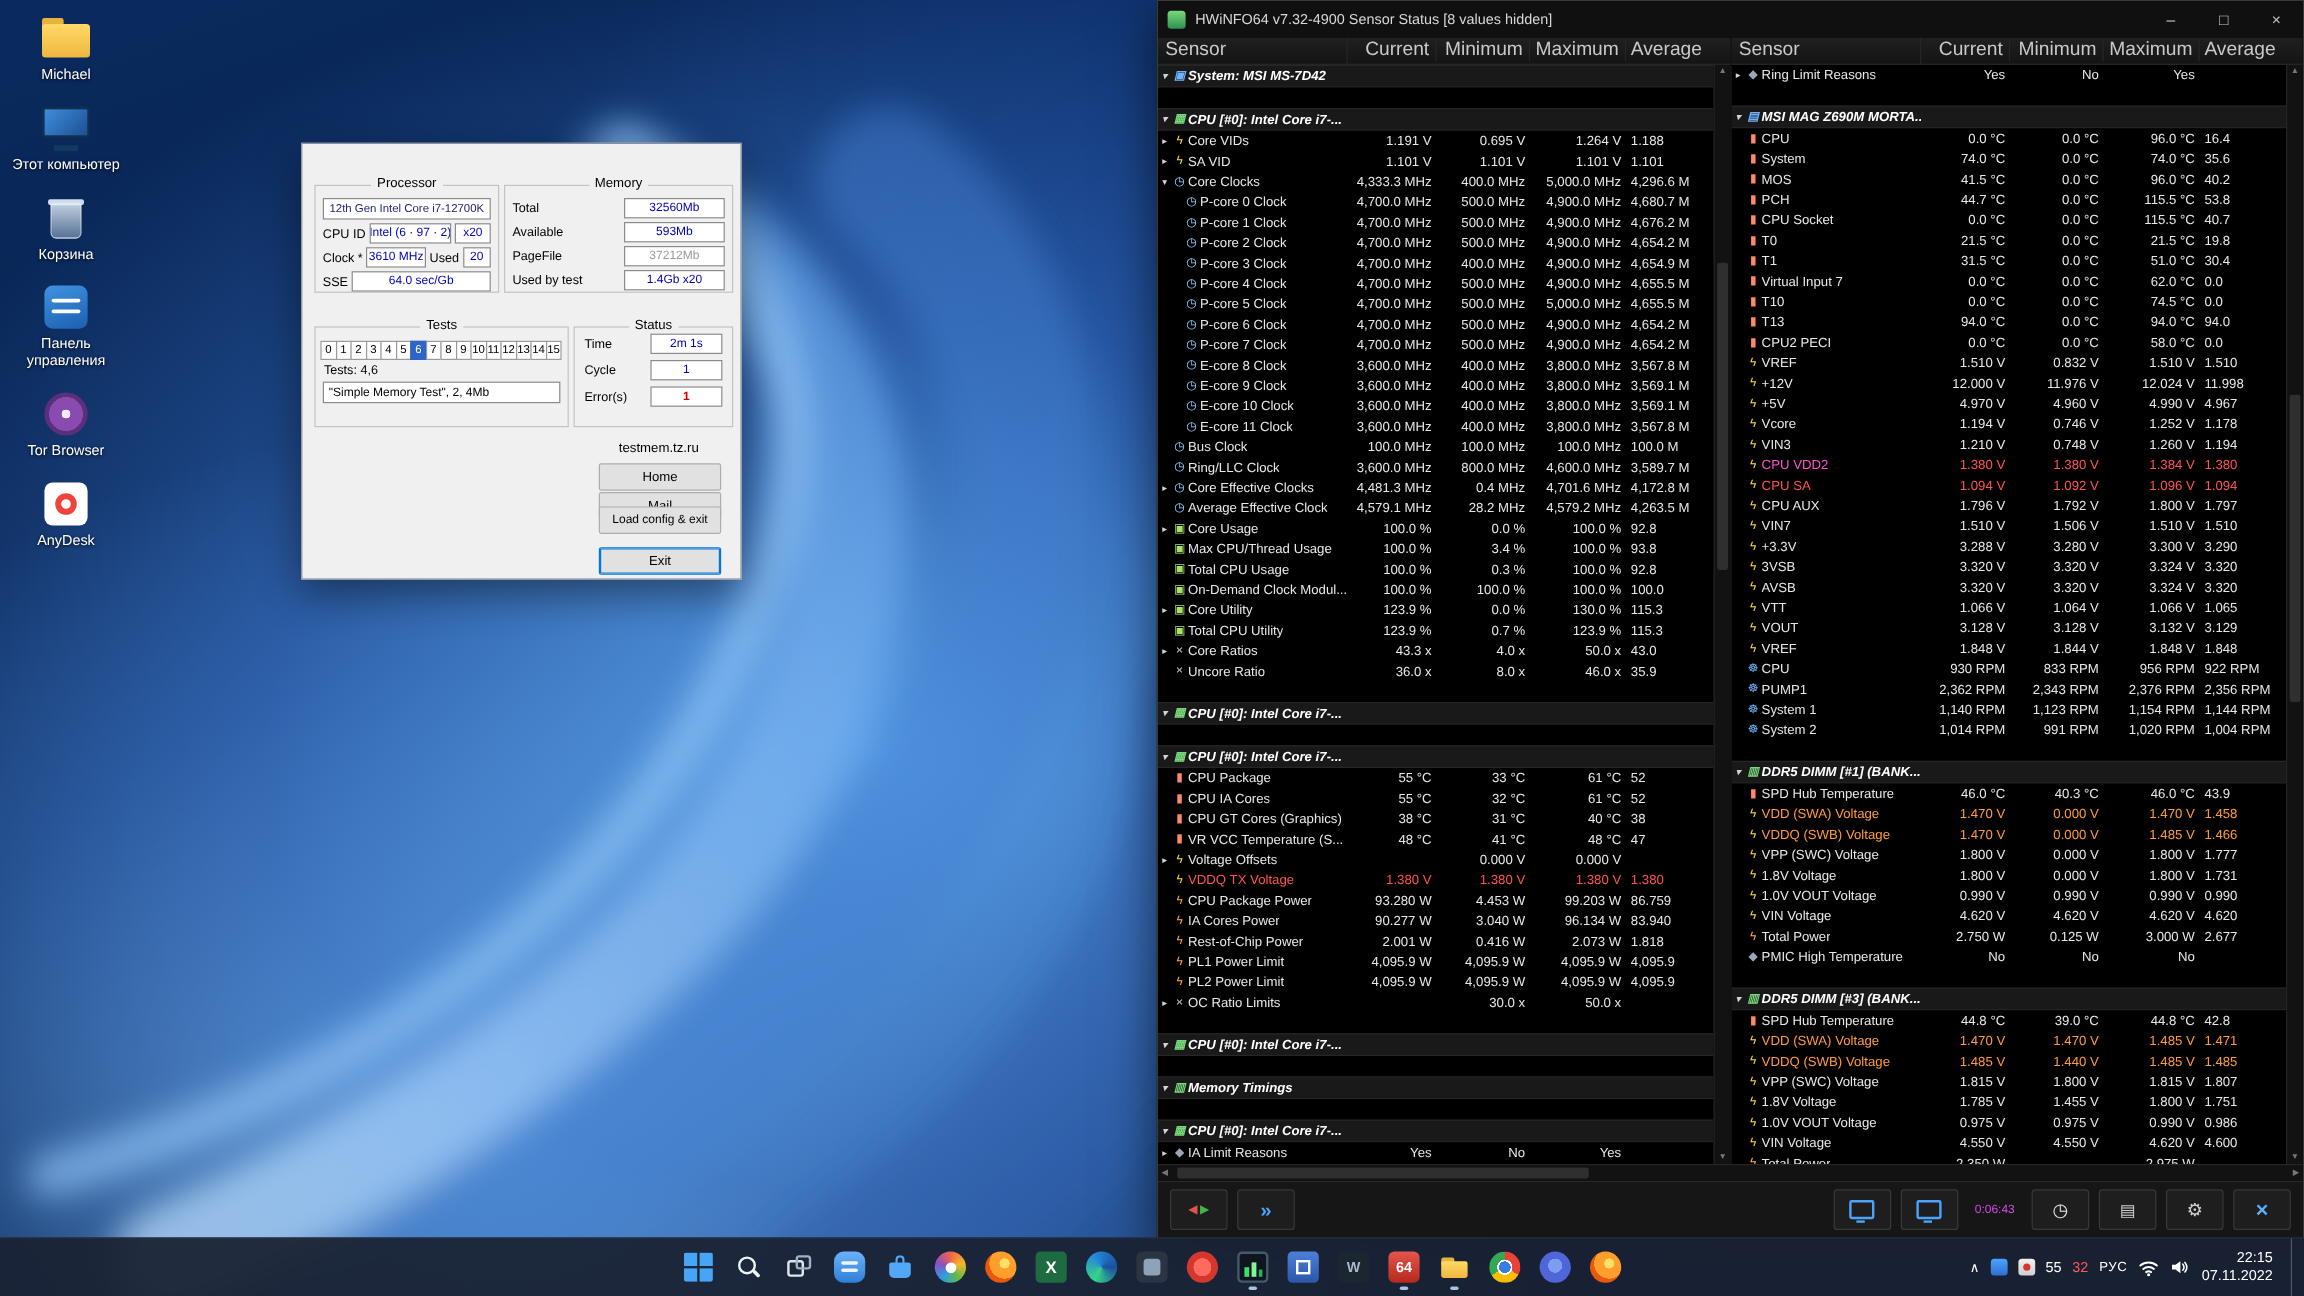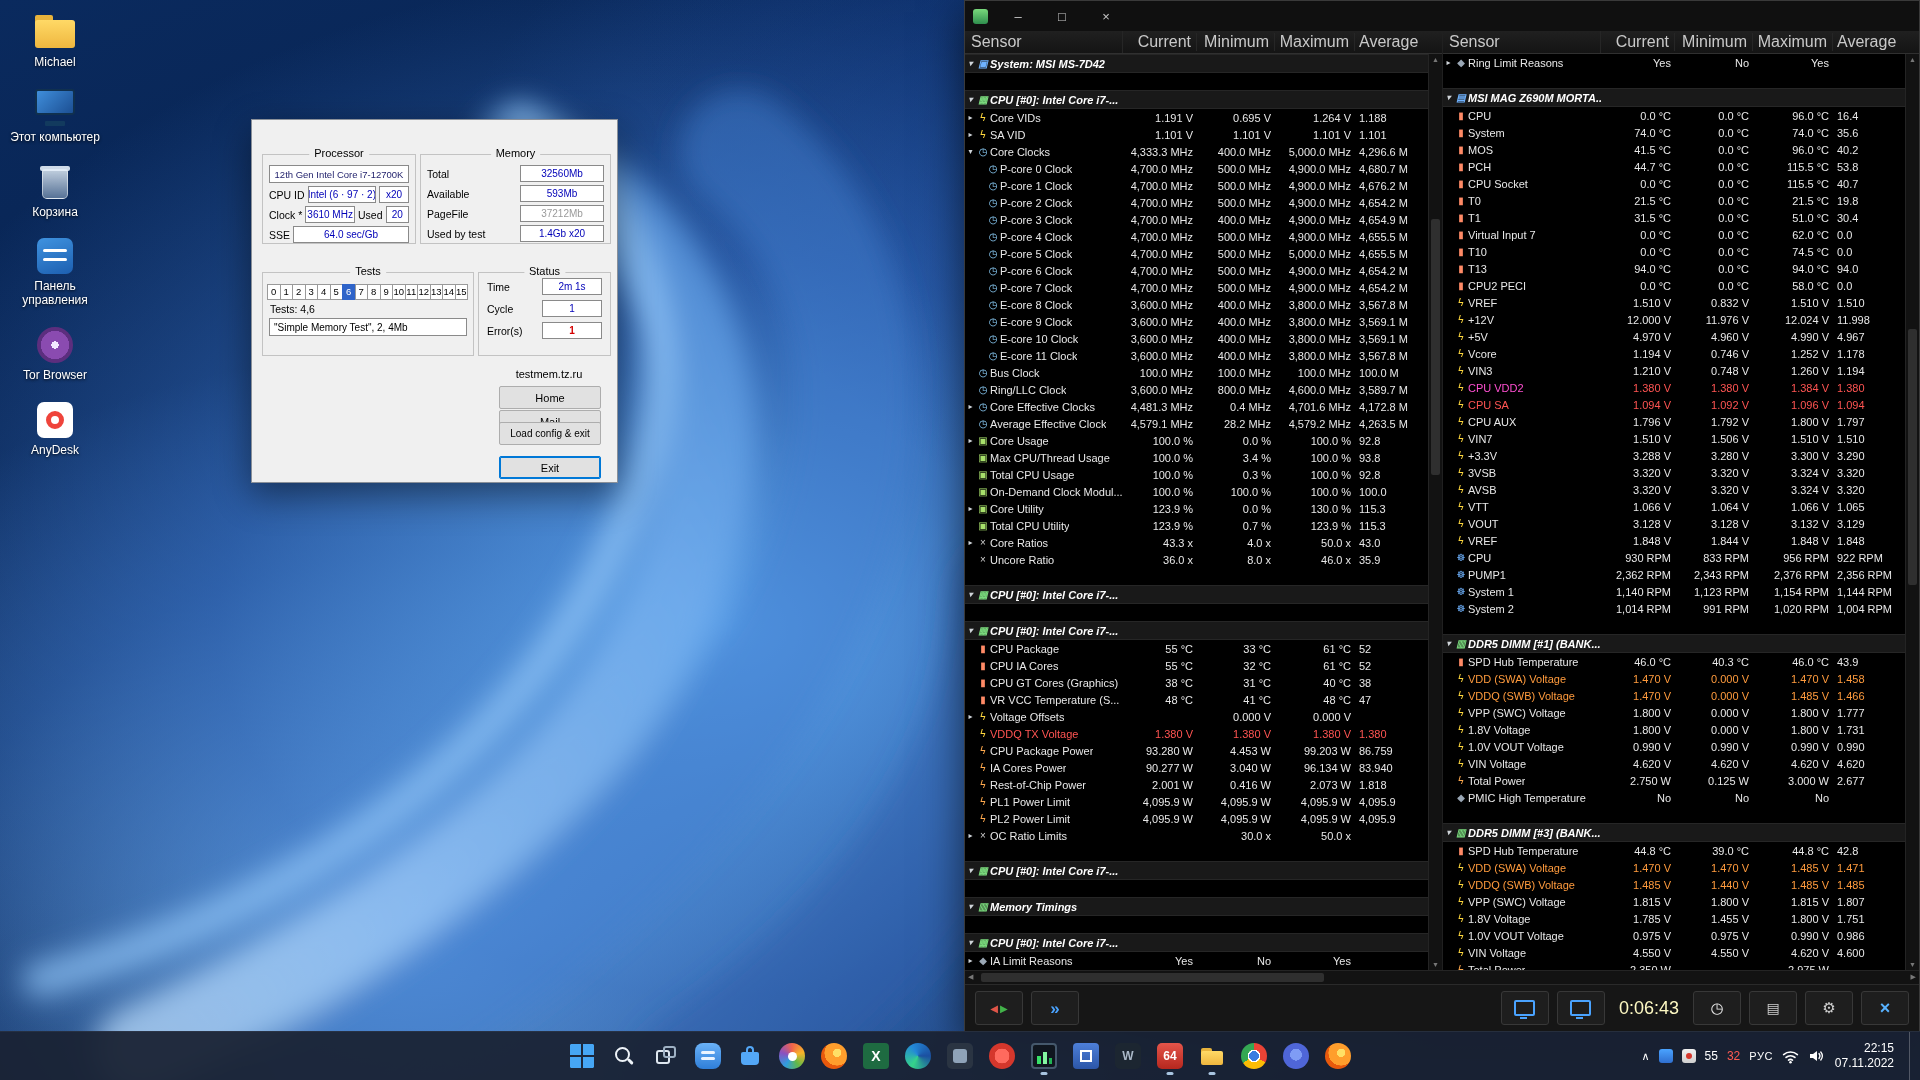--- a/index.html
+++ b/index.html
@@ -113,21 +113,21 @@
   .hscroll::before{content:"◀";position:absolute;left:3px;top:2px;font-size:7px;color:#777}
   .hscroll::after{content:"▶";position:absolute;right:3px;top:2px;font-size:7px;color:#777}
   .hthumb{position:absolute;top:2px;bottom:2px;left:16px;width:36%;background:#2f2f2f;border-radius:2px}
   .hw-sb{flex:0 0 46px;background:#161616;border-top:1px solid #2a2a2a;display:flex;align-items:center;padding:0 10px;gap:8px}
   .sb-btn{width:46px;height:32px;background:#1e1e1e;border:1px solid #383838;border-radius:3px;display:flex;align-items:center;justify-content:center;gap:2px}
   .sb-right{margin-left:auto;display:flex;align-items:center;gap:8px}
   .arrL{color:#e05548;font-size:10px}.arrR{color:#43b34a;font-size:10px}
   .ff{color:#4aa3ff;font-size:17px;font-weight:bold;line-height:1}
   .mico{width:17px;height:12px;border:2px solid #4aa3ff;border-radius:2px;position:relative}
   .mico::after{content:"";position:absolute;left:4px;bottom:-5px;width:7px;height:2px;background:#4aa3ff}
-  .uptime{color:#fef9c3;font-size:18px;margin:12px 6px}
+  .uptime{color:#d946ef;font-size:10px;margin:12px 6px}
   .g-clock{color:#e6e6e6;font-size:15px}.g-report{color:#cfcfcf;font-size:14px}
   .g-gear{color:#cfcfcf;font-size:15px}.g-close{color:#58b2ff;font-size:18px;font-weight:bold}
 
   
   .taskbar{position:absolute;left:0;bottom:0;width:1920px;height:48px;background:rgba(26,34,51,.94);
            border-top:1px solid rgba(255,255,255,.05);z-index:50}
   #tb-center{position:absolute;left:50%;transform:translateX(-50%);top:0;height:48px;display:flex;align-items:center}
   .tb-cell{width:42px;height:42px;border-radius:6px;display:flex;align-items:center;justify-content:center;position:relative}
   .tbdot{position:absolute;bottom:2px;left:50%;transform:translateX(-50%);width:7px;height:3px;border-radius:2px;background:#a8c4e0}
   .ta{width:26px;height:26px;position:relative;border-radius:5px;display:flex;align-items:center;justify-content:center}
@@ -318,20 +318,21 @@
   <div class="tm-site">testmem.tz.ru</div>
   <div class="tm-btn" id="btn-home">Home</div>
   <div class="tm-btn" id="btn-mail">Mail</div>
   <div class="tm-btn" id="btn-load">Load config &amp; exit</div>
   <div class="tm-btn" id="btn-exit">Exit</div>
 </div>
 
 <div class="hw">
   <div class="hw-tb">
     <span class="hw-appicon"></span>
+    <span class="hw-title">HWiNFO64 v7.32-4900 Sensor Status [8 values hidden]</span>
     <span class="hw-cap">–</span>
     <span class="hw-cap">□</span>
     <span class="hw-cap">×</span>
   </div>
 
   <div class="hw-body">
     <div class="panel">
       <div class="colhead">
         <span class="h-sensor">Sensor</span>
         <span class="h-cur">Current</span>

